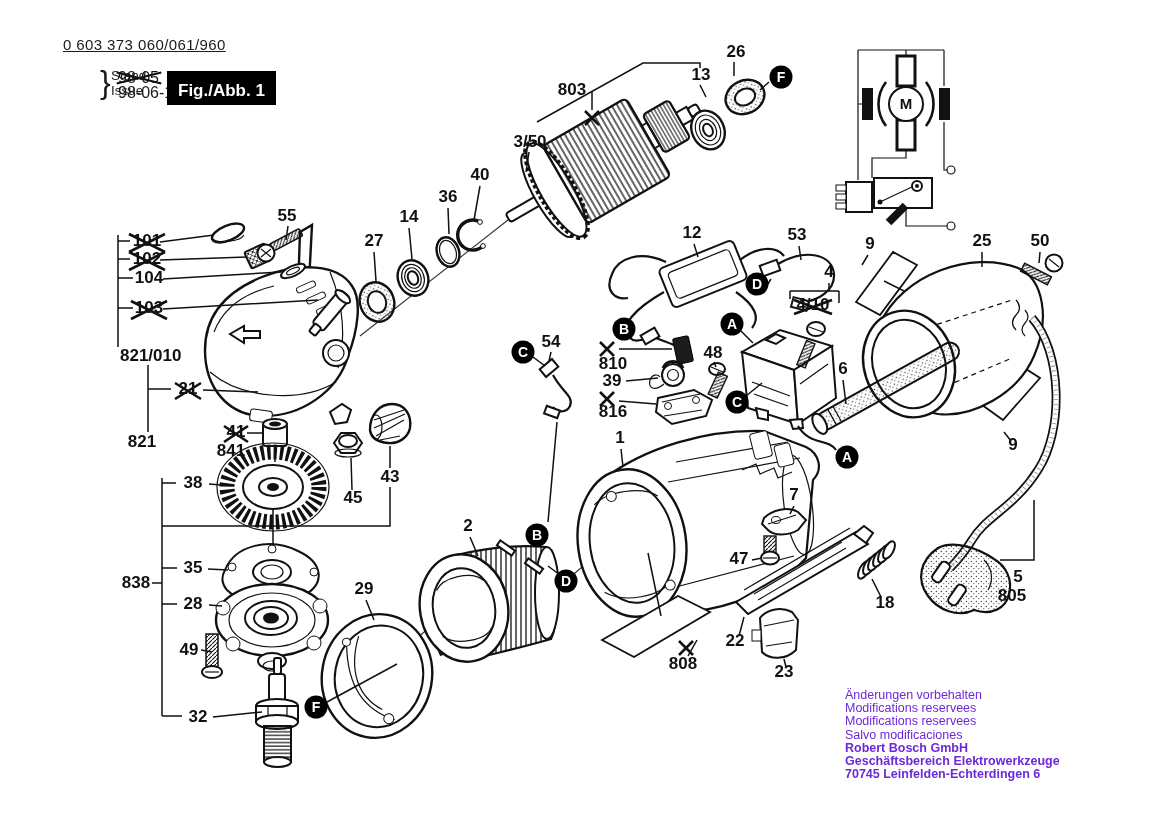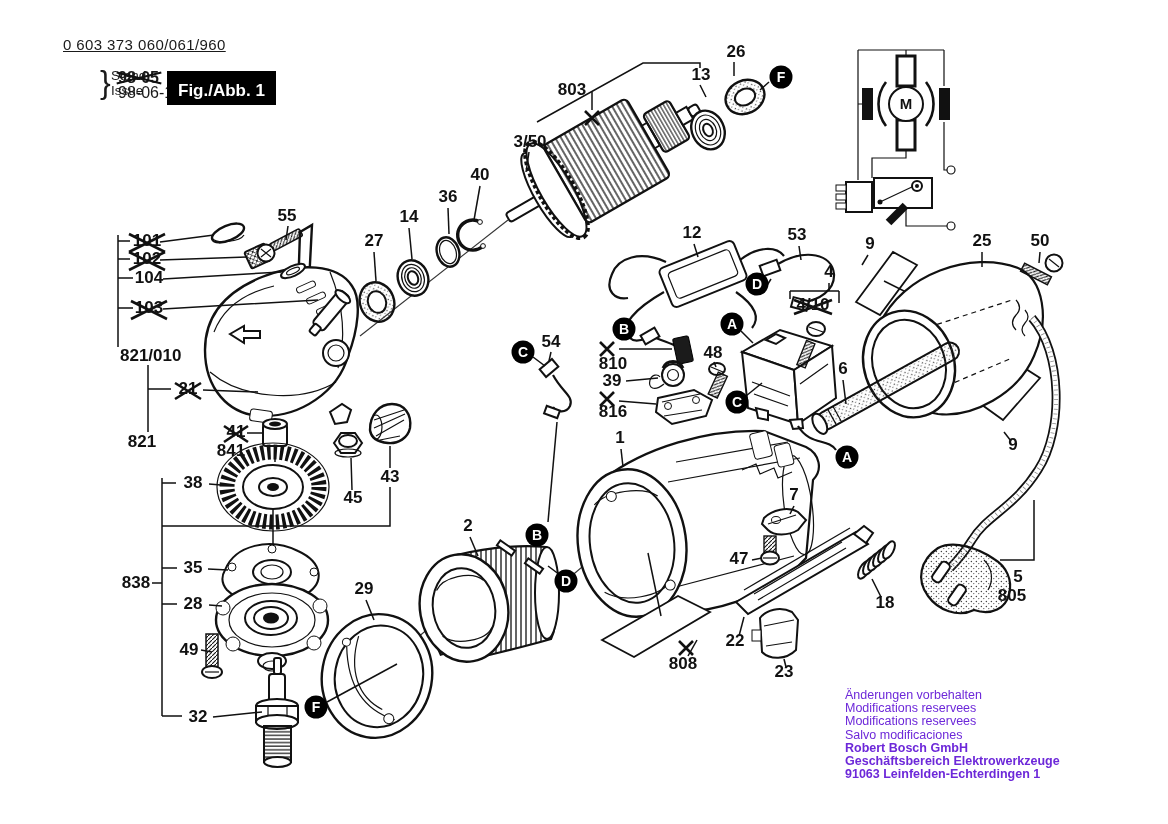--- a/index.html
+++ b/index.html
@@ -6,21 +6,21 @@
   #canvas{position:relative;width:1168px;height:824px;background:#fff;overflow:hidden;
           font-family:"Liberation Sans",sans-serif;color:#111;}
   #diagram-svg{position:absolute;left:0;top:0;}
   .hdr{position:absolute;color:#1a1a1a;}
   #part-number{left:63px;top:36px;font-size:15px;letter-spacing:.4px;text-decoration:underline;}
   #stand-issue{left:63px;top:68px;font-size:13.5px;line-height:15px;margin-left:48px;}
   #stand-issue .rowlbl{display:inline-block;width:40px;}
   #brace{position:absolute;left:100px;top:64px;font-size:32px;font-weight:300;}
   #stand-val{position:absolute;left:118px;top:69px;}
   #issue-val{position:absolute;left:118px;top:84px;}
-  .struck{position:relative;display:inline-block;font-weight:bold;}
+  .struck{position:relative;display:inline-block;}
   .struck::before,.struck::after{content:"";position:absolute;left:-6%;top:46%;width:112%;height:2px;background:#111;}
   .struck::before{transform:rotate(14deg);}
   .struck::after{transform:rotate(-14deg);}
   #fig-box{left:167px;top:71px;background:#000;color:#fff;font-weight:bold;font-size:17px;
            padding:10px 11px 4px 11px;}
   #footer{position:absolute;left:845px;top:689px;font-size:12.5px;line-height:13.2px;color:#6d28d9;}
   #footer .b{font-weight:bold;}
   
   .lbl{font:bold 17px "Liberation Sans",sans-serif;fill:#111;}
   .lbl-s{font:bold 15px "Liberation Sans",sans-serif;fill:#111;}
@@ -617,16 +617,16 @@
   <div class="hdr" id="issue-val">98-06-18</div>
   <div class="hdr" id="fig-box">Fig./Abb. 1</div>
 
   <div id="footer">
     <div>Änderungen vorbehalten</div>
     <div>Modifications reservees</div>
     <div>Modifications reservees</div>
     <div>Salvo modificaciones</div>
     <div class="b">Robert Bosch GmbH</div>
     <div class="b">Geschäftsbereich Elektrowerkzeuge</div>
-    <div class="b">91063 Leinfelden-Echterdingen 1</div>
+    <div class="b">70745 Leinfelden-Echterdingen 6</div>
   </div>
 
 </div>
 
 </body></html>

